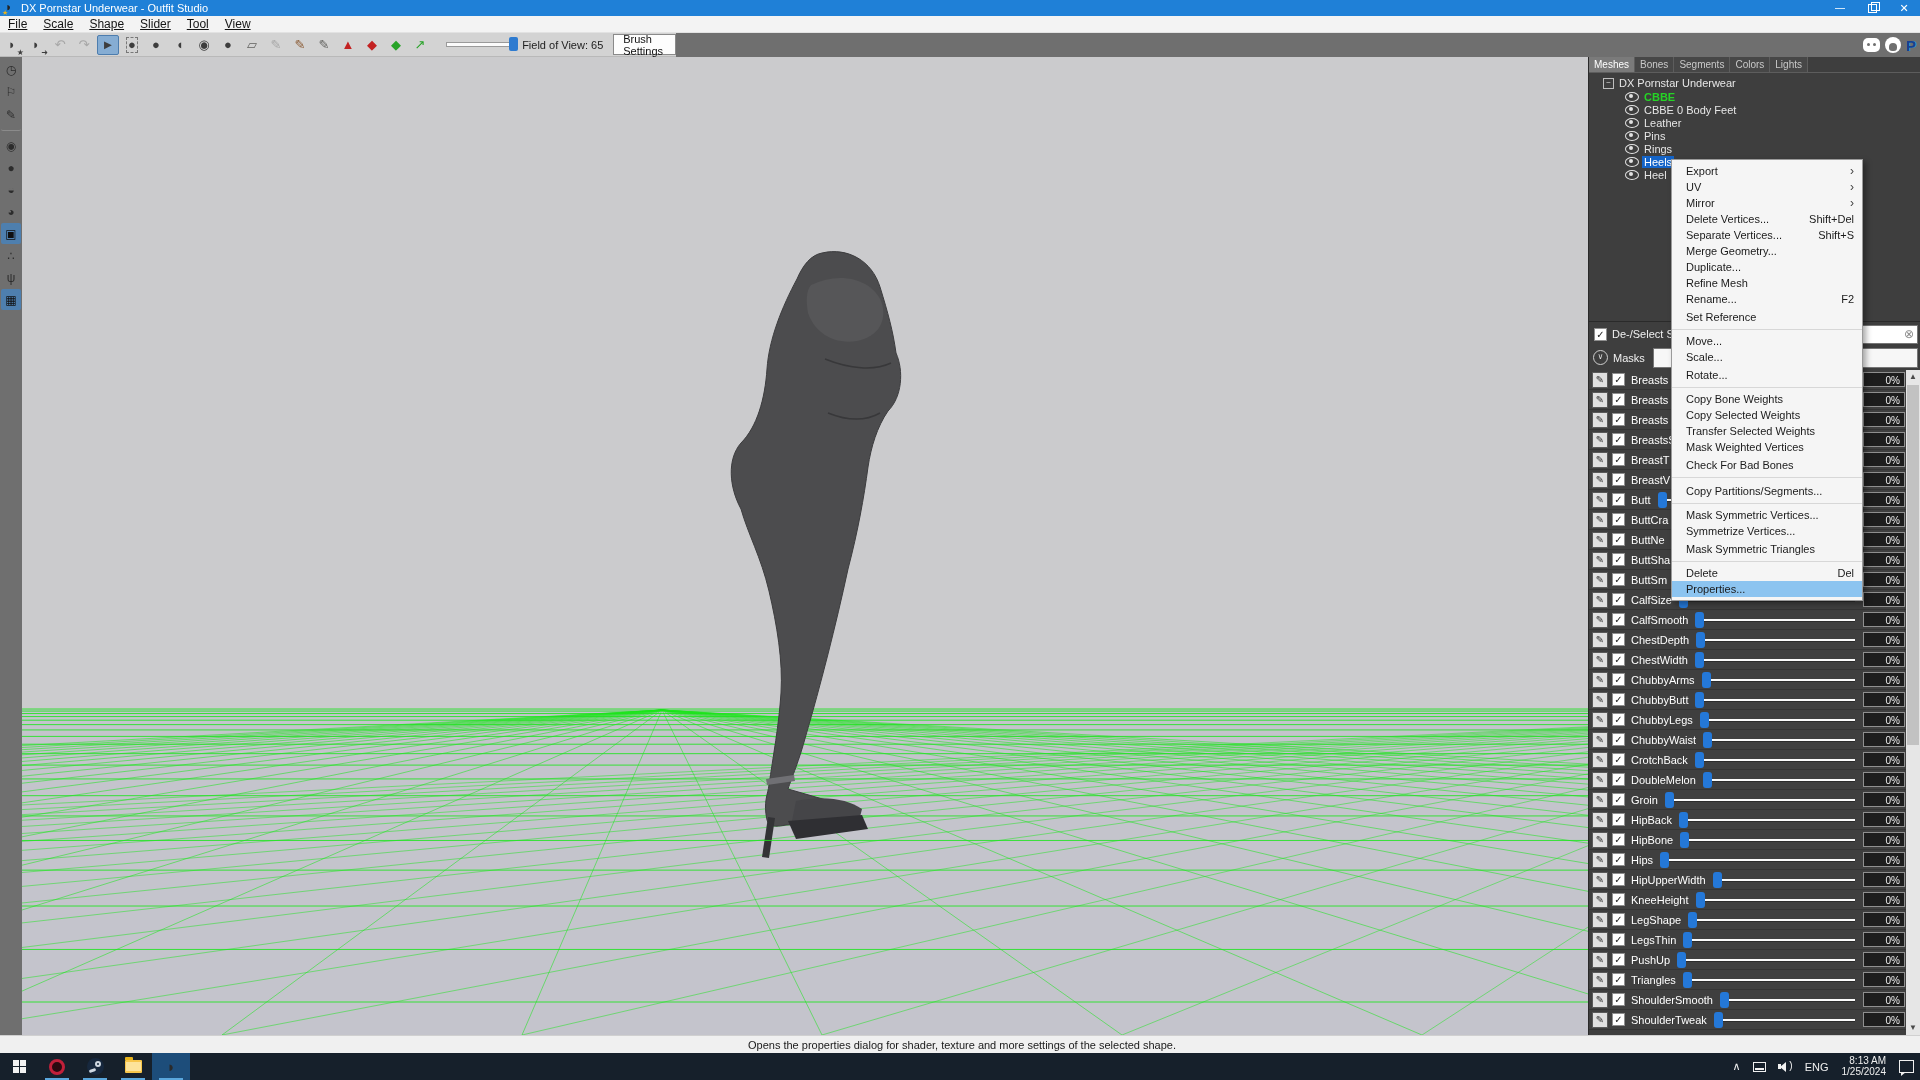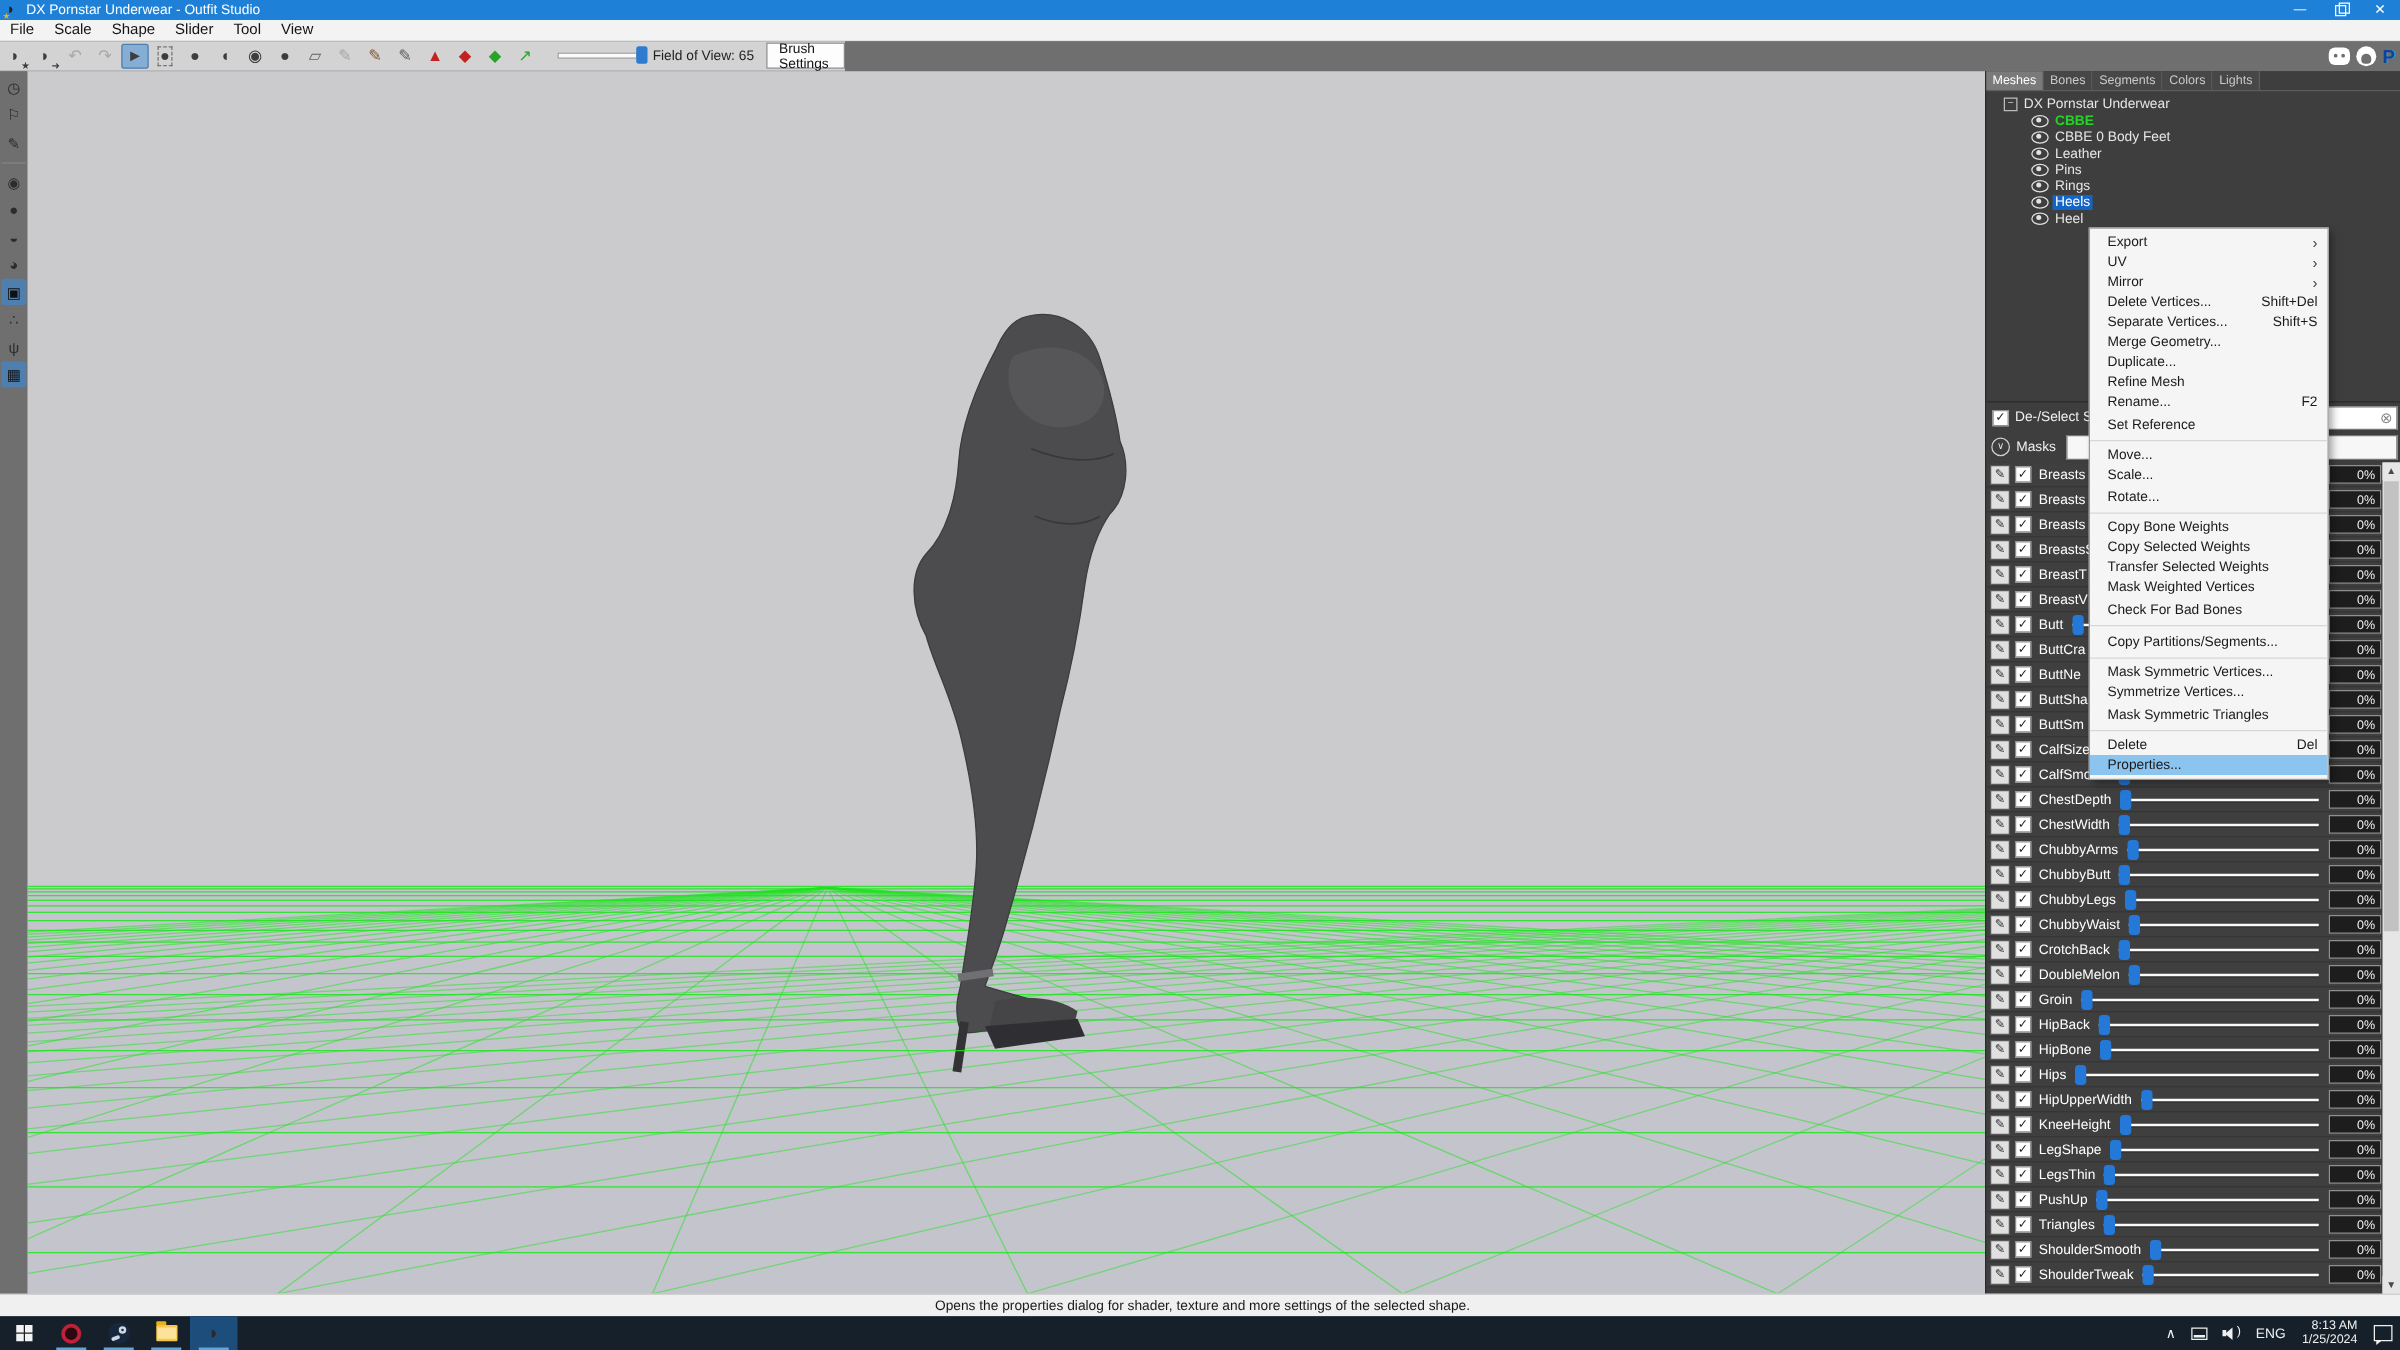--- a/index.html
+++ b/index.html
@@ -13,21 +13,21 @@
   #app-icon .blob{position:absolute;left:1px;top:-2px;font-size:12px;color:#222;line-height:14px;}
   #app-icon .star{position:absolute;left:-2px;bottom:-3px;font-size:7px;color:#e8b31a;}
   #win-controls{margin-left:auto;display:flex;height:16px;}
   .win-btn{width:32px;height:16px;display:flex;align-items:center;justify-content:center;
     color:#fff;font-size:10px;line-height:16px;}
   .win-btn .restore{width:7px;height:7px;border:1px solid #fff;position:relative;background:#1f80d7;}
   .win-btn .restore:before{content:'';position:absolute;left:2px;top:-3px;width:7px;height:7px;border:1px solid #fff;}
   .win-btn.close{font-size:11px;}
   
   #menubar{position:absolute;left:0;top:16px;width:1920px;height:17px;background:#f3f3f3;
-    display:flex;align-items:flex-end;font-size:12px;color:#141414;border-bottom:1px solid #e2e2e2;box-sizing:border-box;}
+    display:flex;align-items:flex-start;font-size:12px;color:#141414;border-bottom:1px solid #e2e2e2;box-sizing:border-box;text-decoration:underline;}
   .menubar-item{padding:0 8px;height:17px;line-height:17px;}
   
   #toolbar{position:absolute;left:0;top:33px;width:1920px;height:24px;background:#6f6f6f;}
   #toolbar-main{position:absolute;left:0;top:0;width:676px;height:24px;background:#d3d3d3;
     display:flex;align-items:center;border-bottom:1px solid #b9b9b9;box-sizing:border-box;}
   .tb-icon{position:relative;width:22px;height:20px;margin:0 1px;display:flex;align-items:center;
     justify-content:center;font-size:13px;color:#3d3d3d;border-radius:2px;}
   .tb-icon .sub{position:absolute;right:-1px;bottom:-2px;font-size:8px;}
   .tb-icon.disabled{color:#a7a7a7;}
   .tb-icon.mid{color:#62625f;}
@@ -101,21 +101,21 @@
   .strack{flex:1;height:2px;background:#fafafa;box-shadow:0 1px 0 #2b2b2b;margin:0 8px 0 7px;position:relative;min-width:30px;}
   .sthumb{position:absolute;left:0;top:-7px;width:9px;height:16px;background:#2478d8;border-radius:3px;}
   .sval{width:42px;height:15px;background:#1d1d1d;border:1px solid #8f8f8f;color:#efefef;font-size:10px;
     text-align:right;line-height:15px;padding-right:4px;margin-right:2px;flex:none;box-sizing:border-box;}
   #vscroll{position:absolute;right:0;top:313px;width:14px;height:665px;background:#e6e6e6;}
   #vscroll .arr{position:absolute;left:0;width:14px;height:14px;color:#4a4a4a;font-size:8px;
     text-align:center;line-height:14px;background:#e6e6e6;}
   #vscroll .arr.down{bottom:0;}
   #scroll-thumb{position:absolute;left:1px;top:15px;width:12px;height:360px;background:#c2c2c2;}
   
-  #context-menu{position:absolute;left:1671px;top:182px;width:192px;background:#f5f5f5;
+  #context-menu{position:absolute;left:1671px;top:159px;width:192px;background:#f5f5f5;
     border:1px solid #9a9a9a;box-shadow:3px 3px 6px rgba(0,0,0,.35);padding:3px 0;z-index:50;box-sizing:border-box;}
   .menu-item{display:flex;align-items:center;height:16px;font-size:11px;color:#1a1a1a;padding:0 8px 0 14px;}
   .menu-item .shortcut{margin-left:auto;color:#1a1a1a;}
   .menu-item .arrow{margin-left:auto;color:#444;font-size:12px;line-height:14px;}
   .menu-item.sep-after{border-bottom:1px solid #d7d7d7;padding-bottom:3px;margin-bottom:3px;height:19px;}
   .menu-item.highlight{background:#8cc4f0;text-align:right;}
   
   #statusbar{position:absolute;left:0;top:1035px;width:1920px;height:18px;background:#f0f0f0;
     border-top:1px solid #d0d0d0;font-size:11px;color:#1a1a1a;display:flex;align-items:center;
     padding-left:4px;box-sizing:border-box;justify-content:center;}

